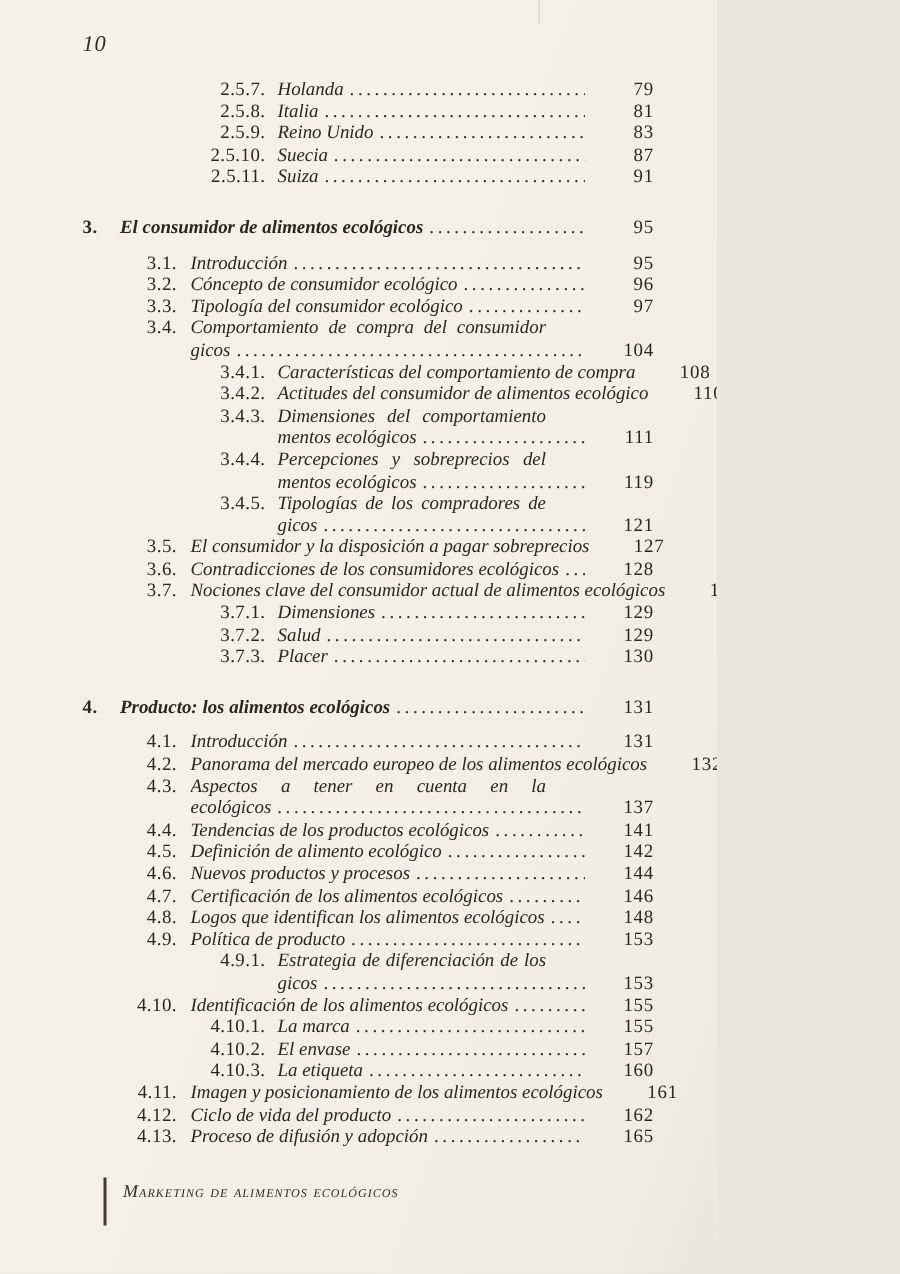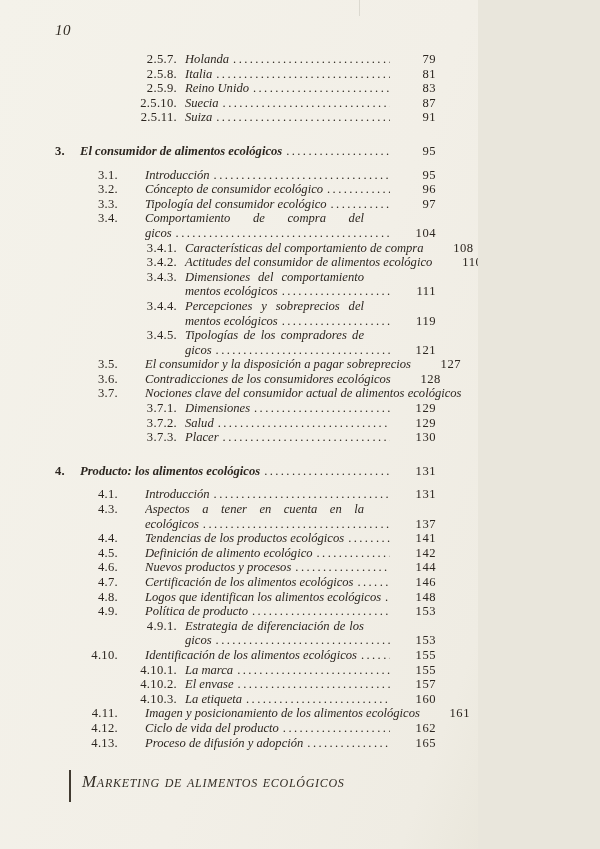--- a/index.html
+++ b/index.html
@@ -34,21 +34,21 @@
   .row {
     display:flex;
     align-items:flex-end;
     line-height:14.6px;
     white-space:nowrap;
   }
   .row .num {
     flex:0 0 auto;
     letter-spacing:0.3px;
   }
-  .lvl-1 .num { width:63px; text-align:right; margin-right:27px; }
+  .lvl-1 .num { width:63px; text-align:right; margin-right:9px; }
   .lvl-2 .num { width:122px; text-align:right; margin-right:8px; }
   .lvl-h { font-weight:bold; margin-top:19px; margin-bottom:9px; }
   .lvl-h .num { width:25px; text-align:left; margin-right:0; }
   .row .text { flex:0 0 auto; white-space:nowrap;font-style:italic; }
   .row .text.fill {
     flex:1 1 auto;
     margin-right:72px;
     text-align:justify;
     text-align-last:justify;
     white-space:normal;
@@ -82,21 +82,21 @@
   }
   .footer-bar {
     flex:0 0 auto;
     width:2px; height:32px;
     background:#413b31;
     margin-right:11px;
   }
   .footer-text {
     font-style:italic;
     font-variant:small-caps;
-    font-size:17px;
+    font-size:12px;
     letter-spacing:0.7px;
     padding-top:2px;
     color:#332d25;
   }
 </style>
 </head>
 <body>
 
 <div class="sheet">
   <div class="scan-tick"></div>
@@ -250,20 +250,26 @@
         <span class="leader"></span>
         <span class="pageno">131</span>
       </div>
       <div class="row lvl-1">
         <span class="num">4.1.</span>
         <span class="text">Introducción</span>
         <span class="leader"></span>
         <span class="pageno">131</span>
       </div>
       <div class="row lvl-1">
+        <span class="num">4.2.</span>
+        <span class="text">Panorama del mercado europeo de los alimentos ecológicos</span>
+        <span class="leader"></span>
+        <span class="pageno">132</span>
+      </div>
+      <div class="row lvl-1">
         <span class="num">4.3.</span>
         <span class="text fill">Aspectos a tener en cuenta en la comercialización de alimentos</span>
       </div>
       <div class="row lvl-1">
         <span class="num"></span>
         <span class="text">ecológicos</span>
         <span class="leader"></span>
         <span class="pageno">137</span>
       </div>
       <div class="row lvl-1">

